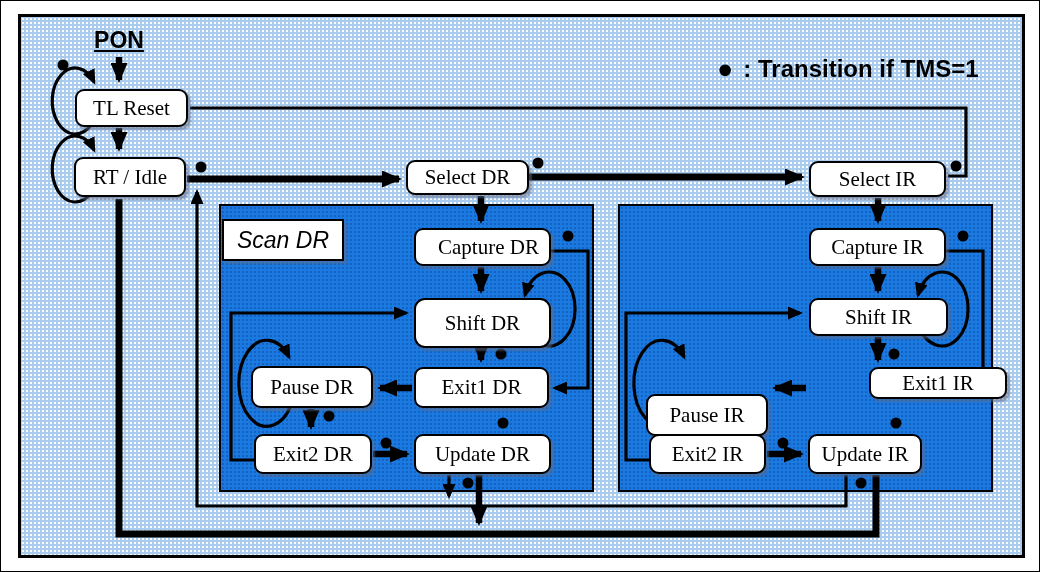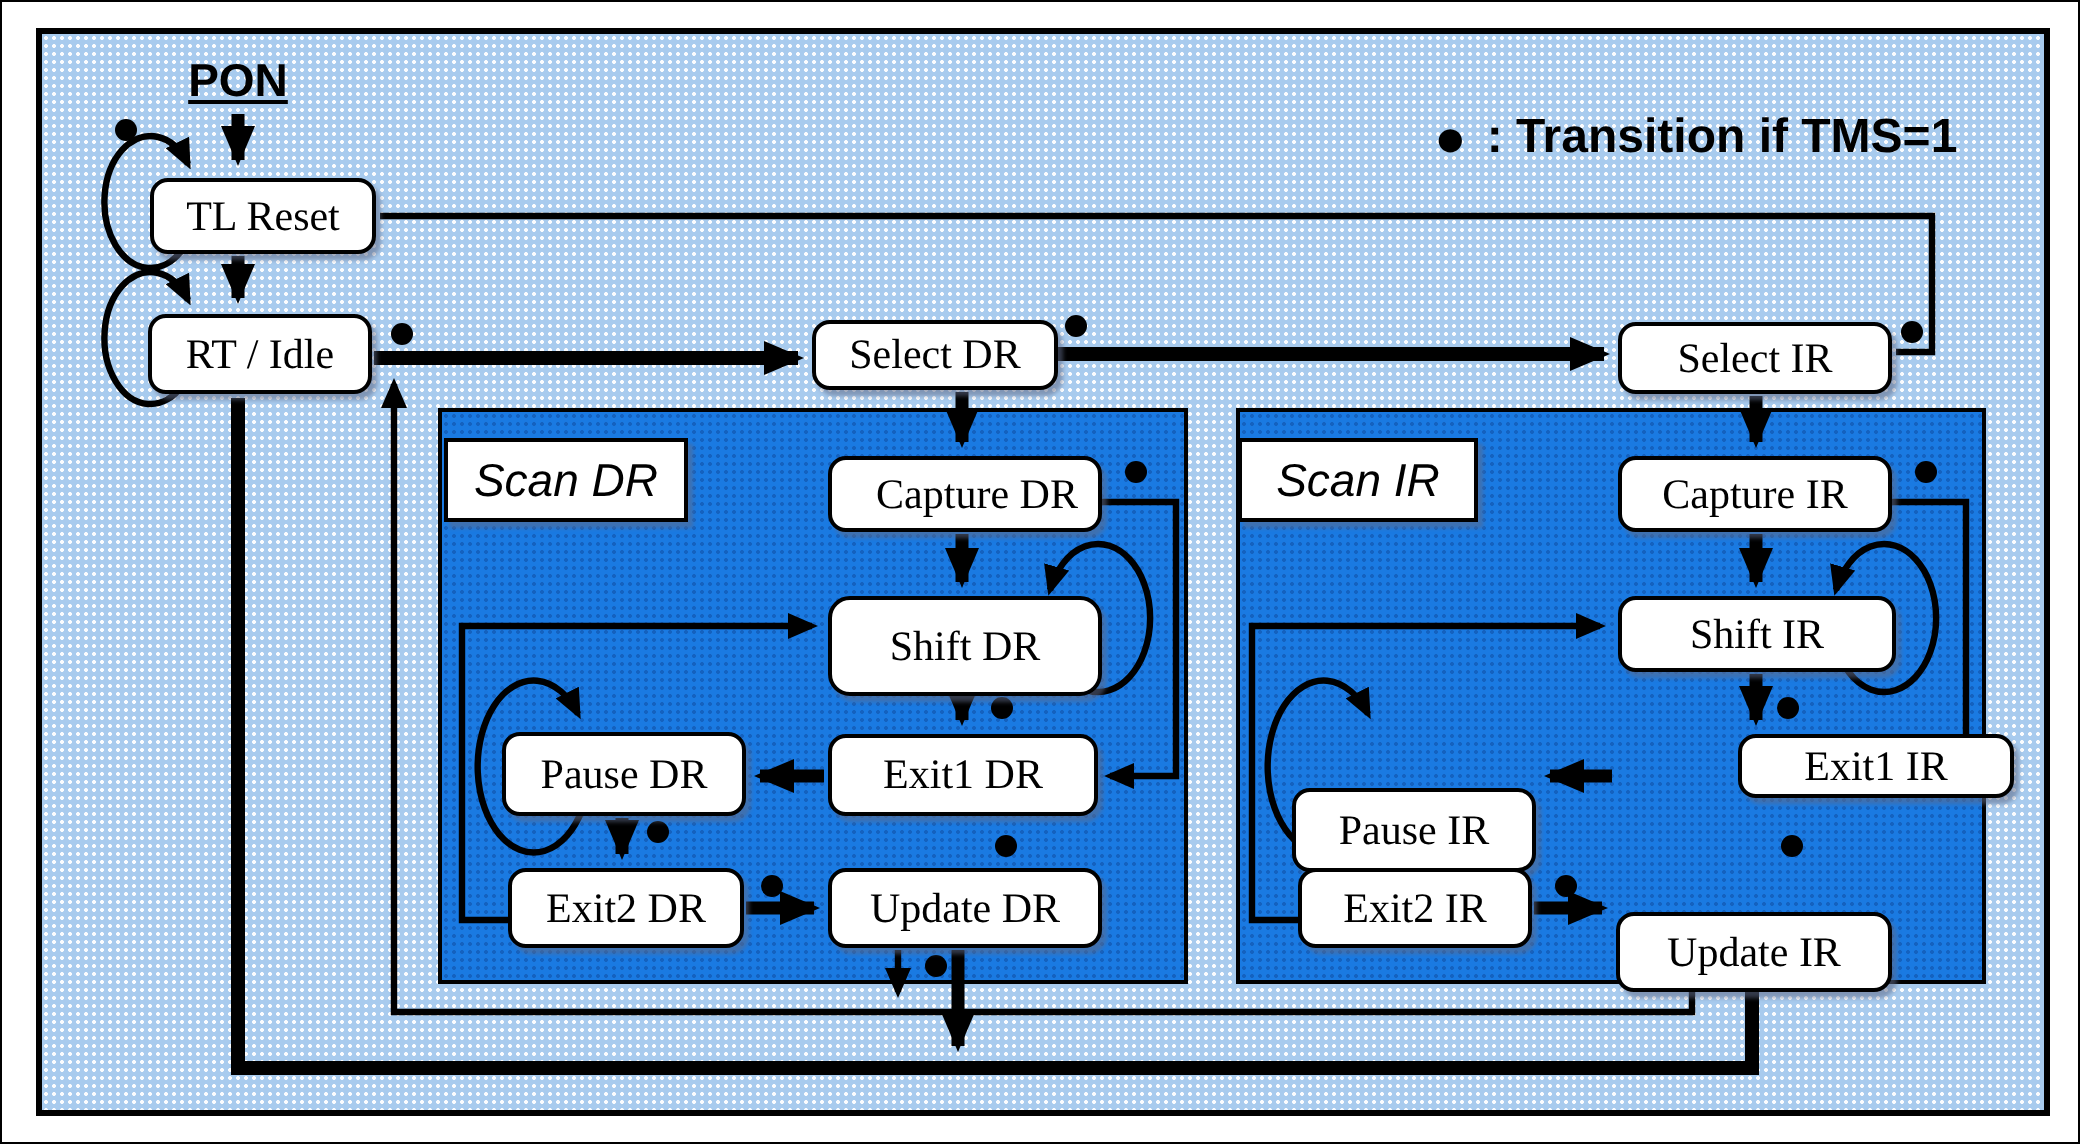--- a/index.html
+++ b/index.html
@@ -122,33 +122,32 @@
     </g>
   </svg>
 
   <div id="pon">PON</div>
   <div id="legend">
     <span class="dot">●</span>
     <span class="txt">: Transition if TMS=1</span>
   </div>
 
   <div class="panel-label" style="left:221px;top:218px;width:122px;height:42px;">Scan DR</div>
-  <div class="panel-label" style="left:618px;top:218px;width:120px;height:42px;">Scan IR</div>
 
   <div class="node" style="left:74px;top:88px;width:113px;height:38px;">TL Reset</div>
   <div class="node" style="left:73px;top:156px;width:112px;height:40px;">RT / Idle</div>
   <div class="node" style="left:405px;top:159px;width:123px;height:35px;">Select DR</div>
   <div class="node" style="left:808px;top:160px;width:137px;height:36px;">Select IR</div>
 
   <div class="node" style="left:413px;top:227px;width:137px;height:38px;padding-left:12px;">Capture DR</div>
   <div class="node" style="left:413px;top:297px;width:137px;height:50px;border-radius:11px;">Shift DR</div>
   <div class="node" style="left:413px;top:366px;width:135px;height:41px;">Exit1 DR</div>
-  <div class="node" style="left:250px;top:365px;width:122px;height:42px;">Pause DR</div>
+  <div class="node" style="left:250px;top:365px;width:122px;height:42px;border-radius:10px;">Pause DR</div>
   <div class="node" style="left:253px;top:433px;width:118px;height:40px;">Exit2 DR</div>
   <div class="node" style="left:413px;top:433px;width:137px;height:40px;">Update DR</div>
 
   <div class="node" style="left:808px;top:227px;width:137px;height:38px;">Capture IR</div>
   <div class="node" style="left:808px;top:297px;width:139px;height:38px;">Shift IR</div>
   <div class="node" style="left:844px;top:366px;width:138px;height:32px;margin-left:24px;">Exit1 IR</div>
   <div class="node" style="left:645px;top:365px;width:122px;height:42px;margin-top:28px;">Pause IR</div>
-  <div class="node" style="left:648px;top:433px;width:117px;height:40px;">Exit2 IR</div>
-  <div class="node" style="left:807px;top:455px;width:138px;height:40px;">Update IR</div>
+  <div class="node" style="left:648px;top:433px;width:117px;height:40px;border-radius:10px;">Exit2 IR</div>
+  <div class="node" style="left:807px;top:433px;width:114px;height:40px;">Update IR</div>
 </div>
 
 </body></html>

